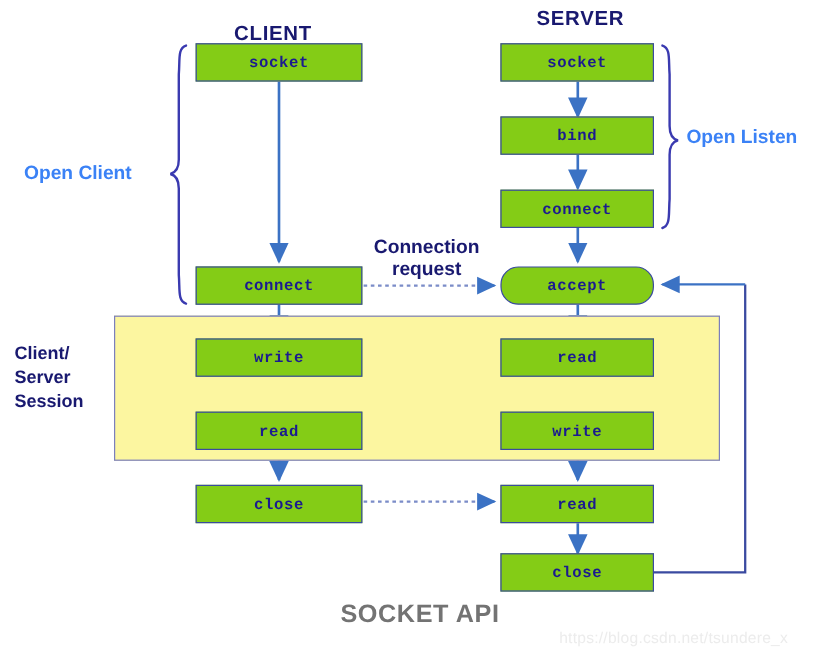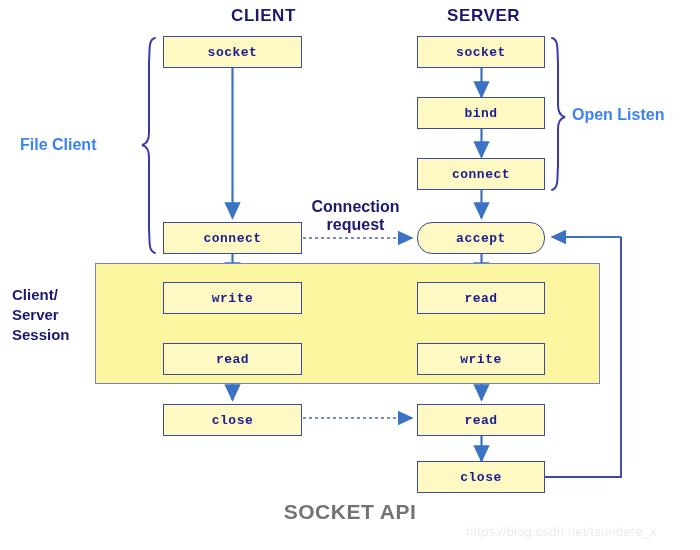--- a/index.html
+++ b/index.html
@@ -23,21 +23,21 @@
   svg#wires {
     position: absolute;
     left: 0; top: 0;
     width: 700px;
     height: 550px;
     pointer-events: none;
   }
   .node {
     position: absolute;
     box-sizing: border-box;
-    background: #fef9c3;
+    background: #84cc16;
     border: 1.6px solid #3a4aa0;
     display: flex;
     align-items: center;
     justify-content: center;
     font-family: "Liberation Mono", "DejaVu Sans Mono", monospace;
     font-size: 13px;
     font-weight: bold;
     color: #1b1b8f;
     letter-spacing: 0.5px;
     z-index: 3;
@@ -202,24 +202,24 @@
       <path d="M155,38 C148,40 150,50 149,62 L149,133 C149,141 146,144 142,145
                C146,146 149,149 149,157 L149,229 C150,241 148,251 155,253"></path>
     </g>
 
     <g stroke="#3a3ab0" stroke-width="2" fill="none" stroke-linecap="round">
       <path d="M552,38 C559,40 557,50 558,62 L558,105 C558,113 561,116 565,117
                C561,118 558,121 558,129 L558,166 C557,178 559,188 552,190"></path>
     </g>
   </svg>
 
-  <div class="col-title" style="left:195px; top:6px;margin-left:36px;">CLIENT</div>
+  <div class="col-title" style="left:195px; top:18px;">CLIENT</div>
   <div class="col-title" style="left:447px; top:6px;">SERVER</div>
 
-  <div class="brace-label" style="left:20px; top:136px;">File Client</div>
+  <div class="brace-label" style="left:20px; top:136px;">Open Client</div>
   <div class="brace-label" style="left:572px; top:106px;">Open Listen</div>
   <div id="session-label">Client/
 Server
 Session</div>
 
   <div class="edge-label" style="left:303px; top:198px; width:105px;">Connection
 request</div>
 
   <div class="node" style="left:163px; top:36px;  width:139px; height:32px;">socket</div>
   <div class="node" style="left:163px; top:222px; width:139px; height:32px;">connect</div>

